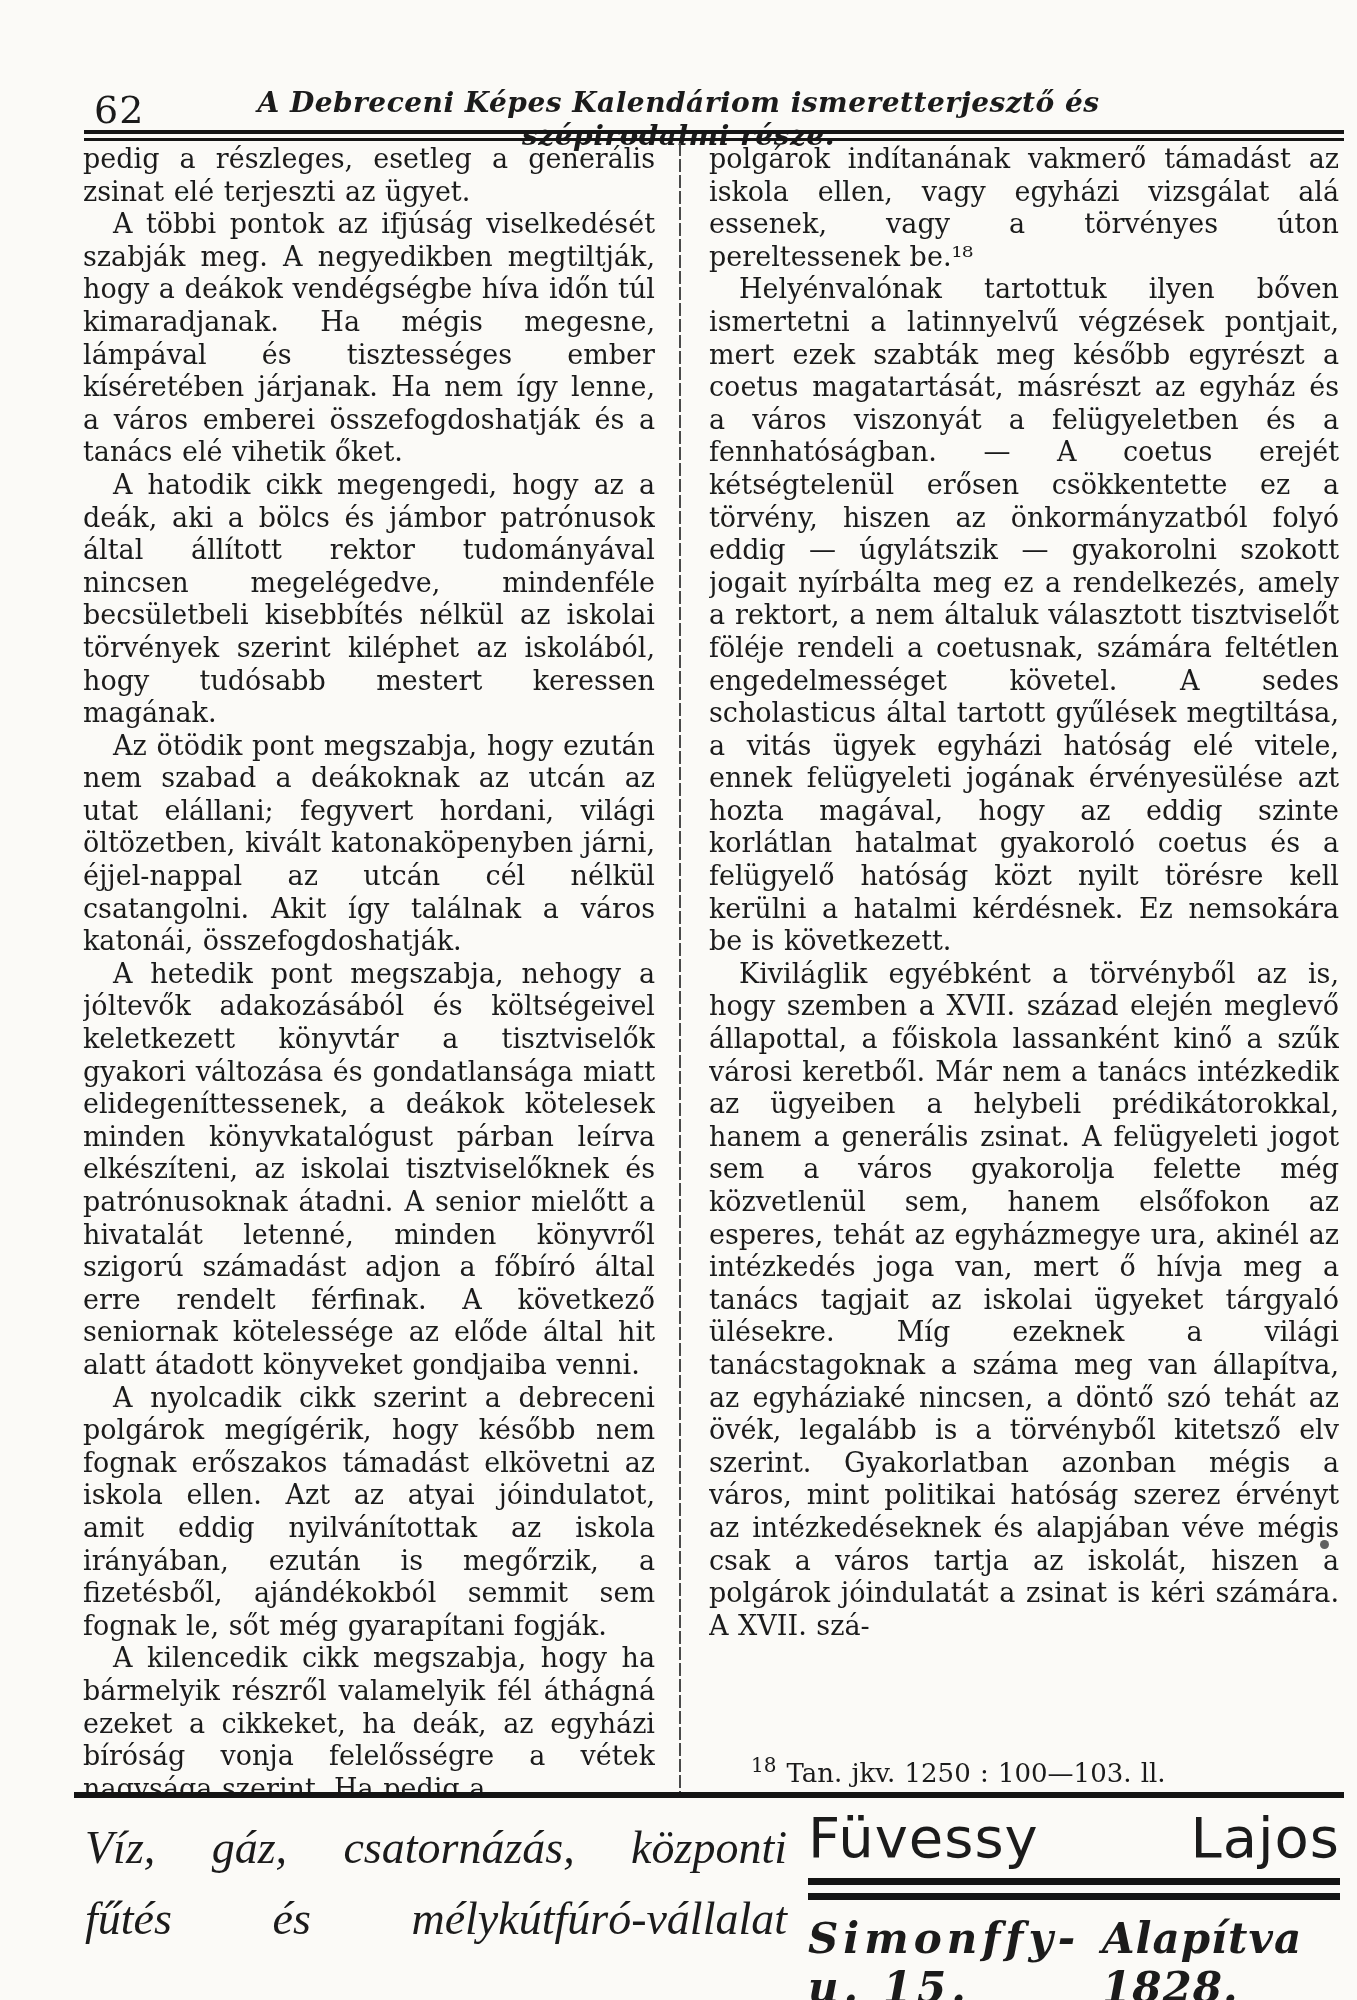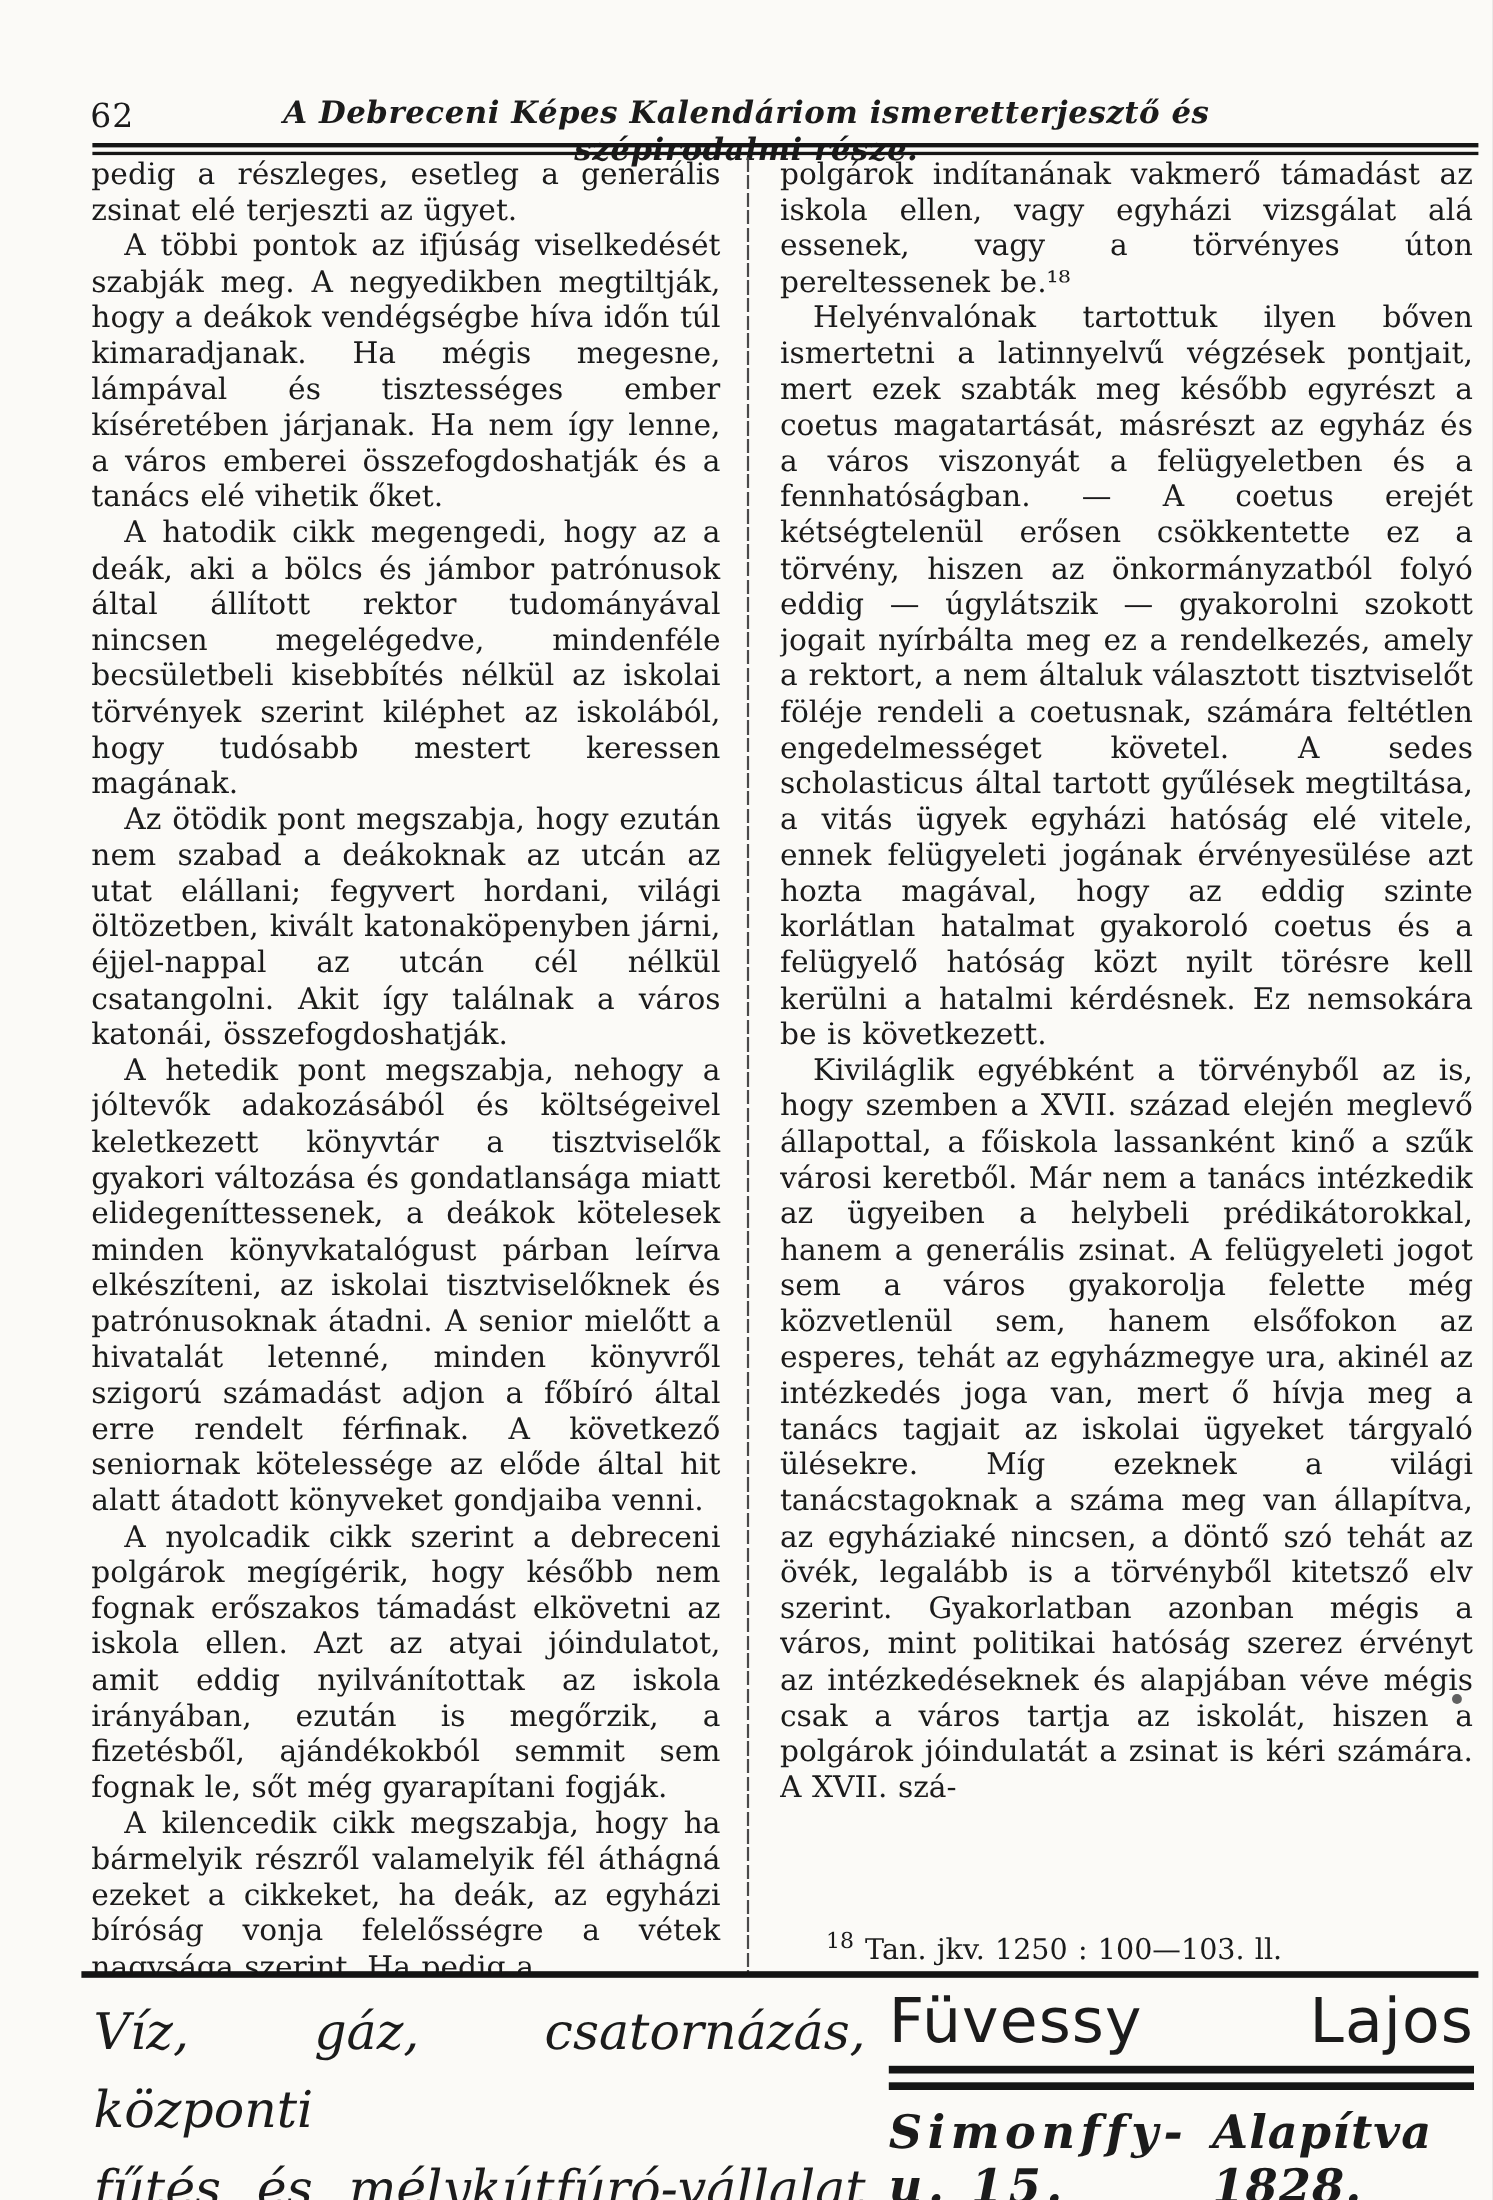--- a/index.html
+++ b/index.html
@@ -7,21 +7,21 @@
     position:relative;
     width:1357px;height:2000px;
     margin:0 auto;
     background:#fbfaf7;
     color:#1b1b1b;
     font-family:"DejaVu Serif","Liberation Serif",serif;
     overflow:hidden;
   }
   
   .header{position:absolute;top:86px;left:0;width:100%;height:40px;}
-  .page-num{position:absolute;left:82px;top:2px;font-size:30px;letter-spacing:1px;}
+  .page-num{position:absolute;left:94px;top:2px;font-size:38px;letter-spacing:1px;}
   .header-title{
     text-align:center;font-style:italic;font-weight:700;
     font-size:28px;letter-spacing:.5px;padding:0 150px;
   }
   .header-rule{
     position:absolute;top:130px;left:84px;width:1260px;height:4px;
     border-top:4px solid #161616;border-bottom:3px solid #161616;
   }
   
   .columns{
@@ -42,21 +42,21 @@
     position:absolute;bottom:4px;left:0;width:100%;
     font-size:26px;text-indent:0 !important;padding-left:42px;box-sizing:border-box;
   }
   .footnote sup{font-size:20px;margin-right:10px;}
   
   .footer-rule{position:absolute;top:1792px;left:74px;width:1270px;height:6px;background:#141414;}
   .ad-left{
     position:absolute;left:85px;top:1812px;width:702px;
     font-style:italic;font-size:46px;line-height:71px;font-weight:500;
   }
-  .ad-left .ad-line{text-align:justify;text-align-last:justify;}
+  .ad-left .ad-line{text-align:justify;text-align-last:justify;font-family:Liberation Serif, serif;}
   .ad-right{position:absolute;left:808px;top:1807px;width:532px;}
   .company{
     font-family:"DejaVu Sans","Liberation Sans",sans-serif;
     font-weight:normal;font-size:56px;line-height:62px;letter-spacing:1px;
     text-align:justify;text-align-last:justify;
   }
   .bar{height:7px;background:#141414;}
   .bar.first{margin-top:9px;}
   .bar.second{margin-top:8px;}
   .addr-row{

